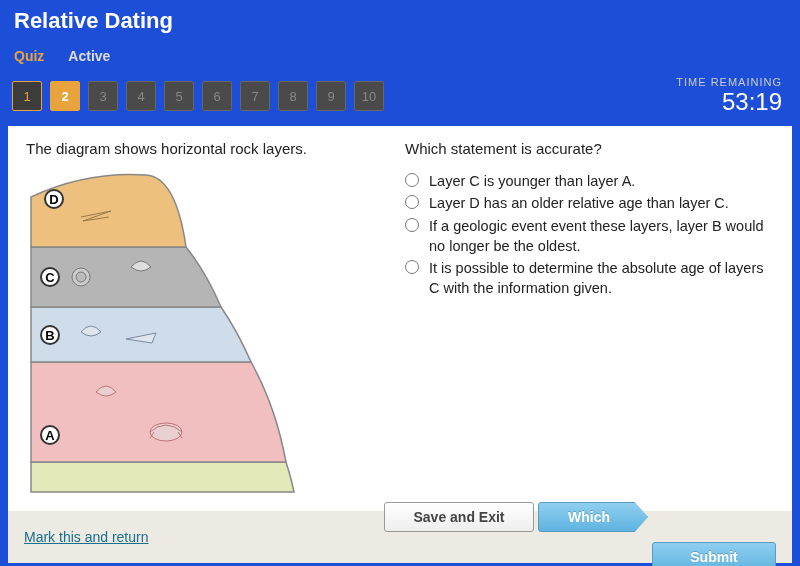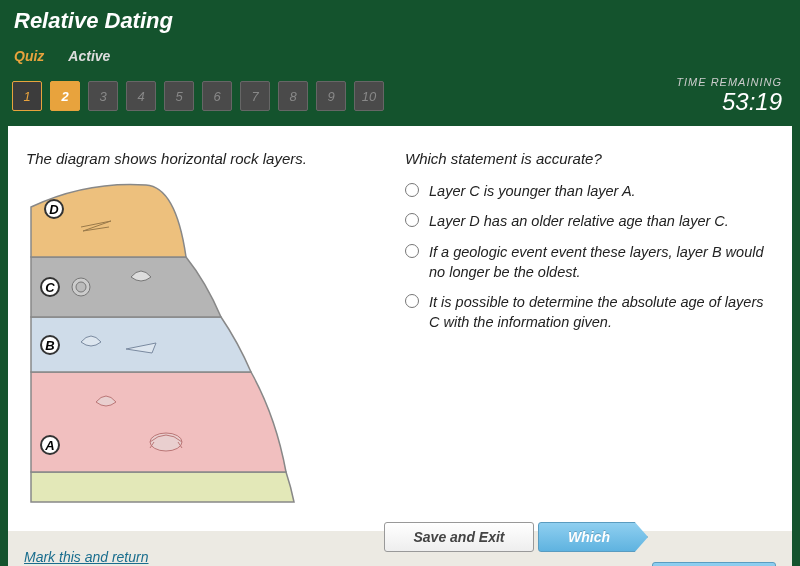--- a/index.html
+++ b/index.html
@@ -1,37 +1,37 @@
 <!DOCTYPE html>
 <html><head>
 <meta charset="utf-8">
 <style>
   * { box-sizing: border-box; margin: 0; padding: 0; }
   body { font-family: Arial, Helvetica, sans-serif; background: #fff; }
-  .app { width: 800px; height: 566px; background: #14532d; display: flex; flex-direction: column; font-style: italic; }
+  .app { width: 800px; height: 566px; background: #1d4ed8; display: flex; flex-direction: column; }
   .header { padding: 8px 14px 6px; color: #fff; }
   .title { font-size: 22px; font-weight: bold; }
   .subrow { display: flex; align-items: center; gap: 24px; margin-top: 14px; font-size: 14px; }
   .quiz-label { color: #e8a33d; font-weight: bold; }
   .active-label { color: #ddd; font-weight: bold; }
   .navrow { display: flex; align-items: center; padding: 6px 12px 10px; gap: 8px; }
   .qbtn { width: 30px; height: 30px; border: 1px solid #666; background: #4a4a4a; color: #888; border-radius: 2px; font-size: 13px; display: flex; align-items: center; justify-content: center; cursor: pointer; }
   .qbtn.done { border: 1px solid #e8a33d; color: #e8a33d; background: #3c3c3c; }
   .qbtn.current { background: #e8a33d; color: #fff; border-color: #e8a33d; font-weight: bold; }
   .timer { margin-left: auto; text-align: right; color: #fff; padding-right: 6px; }
   .timer-label { font-size: 11px; letter-spacing: 1px; color: #ccc; }
   .timer-value { font-size: 24px; font-weight: 400; }
   .content { flex: 1; background: #fff; margin: 0 8px 8px; display: flex; flex-direction: column; }
-  .body { flex: 1; display: flex; padding: 24px 18px; gap: 10px; }
+  .body { flex: 1; display: flex; padding: 14px 18px; gap: 10px; }
   .left { width: 50%; }
   .prompt1 { font-size: 15px; margin-bottom: 10px; color: #222; }
   .diagram { width: 280px; height: 330px; position: relative; }
   .right { width: 50%; }
   .prompt2 { font-size: 15px; margin-bottom: 14px; color: #222; }
-  .options { display: flex; flex-direction: column; gap: 10px; }
+  .options { display: flex; flex-direction: column; gap: 2px; }
   .opt { display: flex; gap: 10px; align-items: flex-start; font-size: 14.5px; line-height: 1.4; color: #222; cursor: pointer; }
   .radio { width: 14px; height: 14px; border: 1.5px solid #777; border-radius: 50%; flex-shrink: 0; margin-top: 2px; }
   .footer { height: 52px; background: #eceae3; display: flex; align-items: center; padding: 16px 16px; }
   .mark-link { color: #1a6e8e; font-size: 14px; text-decoration: underline; cursor: pointer; }
   .btns { margin-left: auto; display: flex; gap: 4px; }
   .btn { height: 30px; border-radius: 3px; font-size: 14px; font-weight: bold; cursor: pointer; display: flex; align-items: center; justify-content: center; border: 1px solid #999; }
   .btn-save { width: 150px; background: linear-gradient(#fff,#eee); color: #444; }
   .btn-next { width: 110px; background: linear-gradient(#8fcff0,#5fb3e0); color: #fff; border-color: #5a9cc0; position: relative; clip-path: polygon(0 0, 88% 0, 100% 50%, 88% 100%, 0 100%); padding-right: 8px; text-shadow: 0 -1px 0 rgba(0,0,0,0.2);}
   .btn-submit { width: 124px; background: linear-gradient(#8fcff0,#5fb3e0); color: #fff; border-color: #5a9cc0; text-shadow: 0 -1px 0 rgba(0,0,0,0.2); margin-top: 40px;}
   .layer-label { position: absolute; width: 20px; height: 20px; border: 2px solid #333; background: #fff; border-radius: 50%; display: flex; align-items: center; justify-content: center; font-weight: bold; font-size: 13px; }

